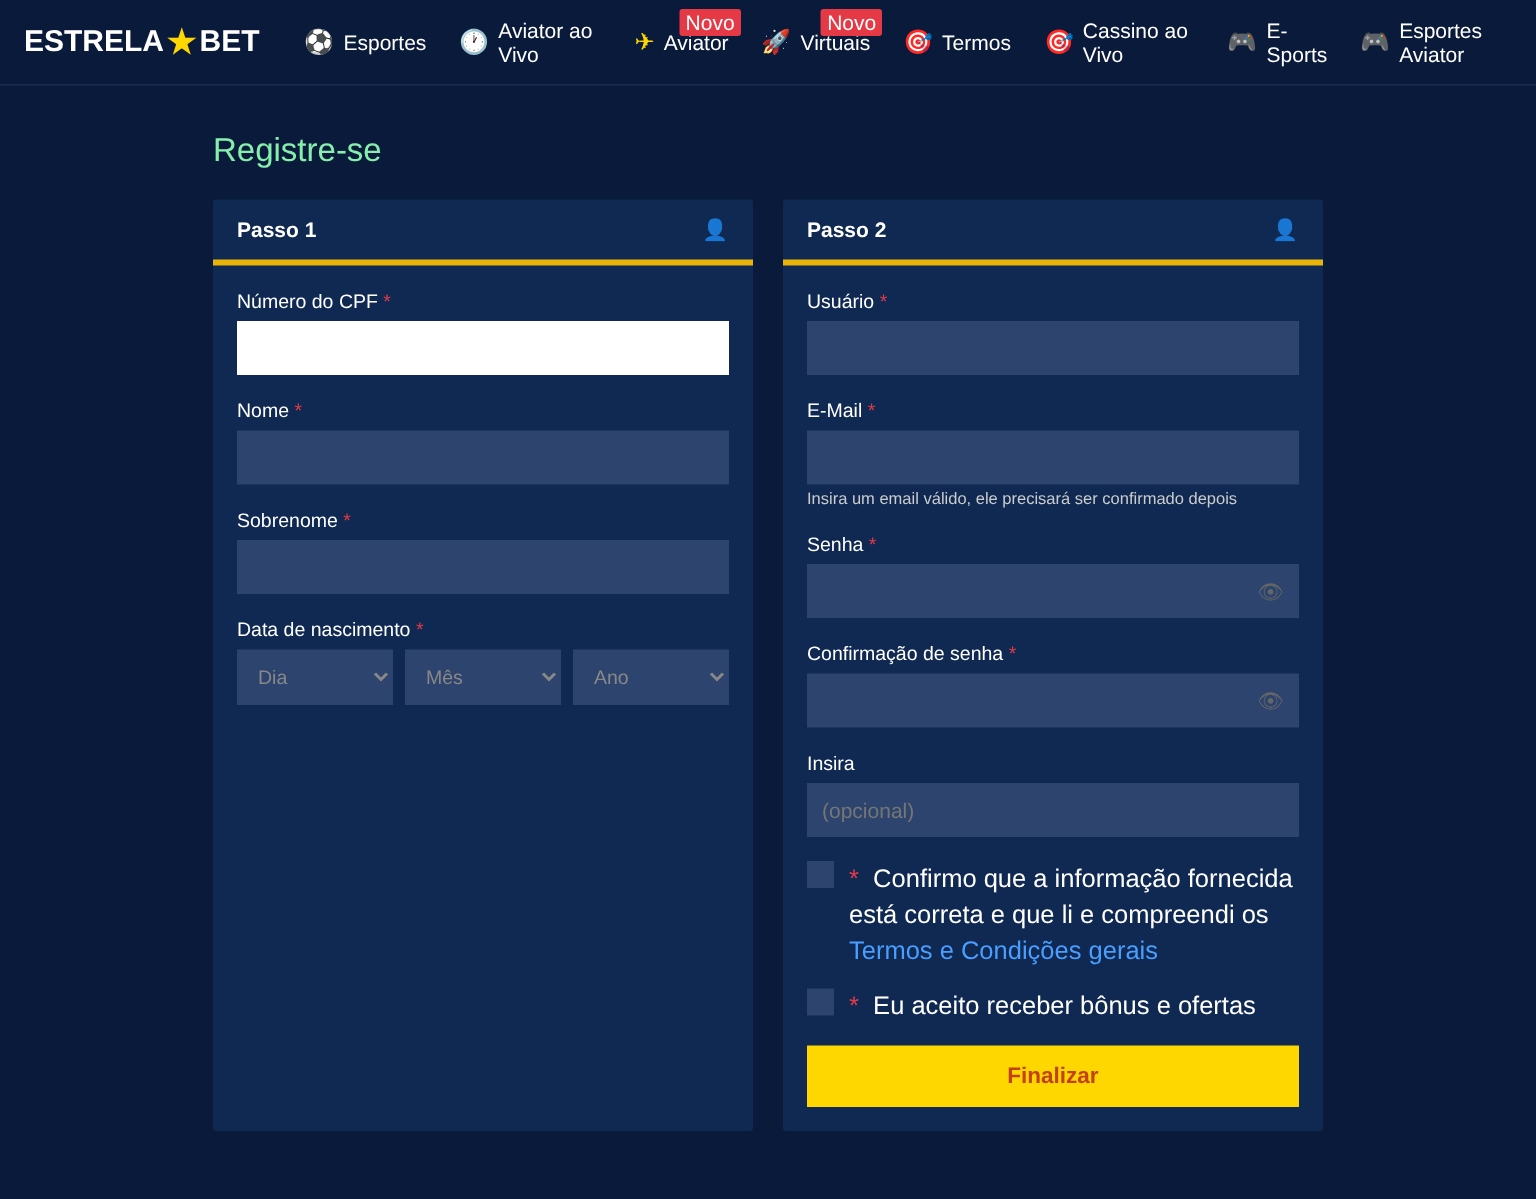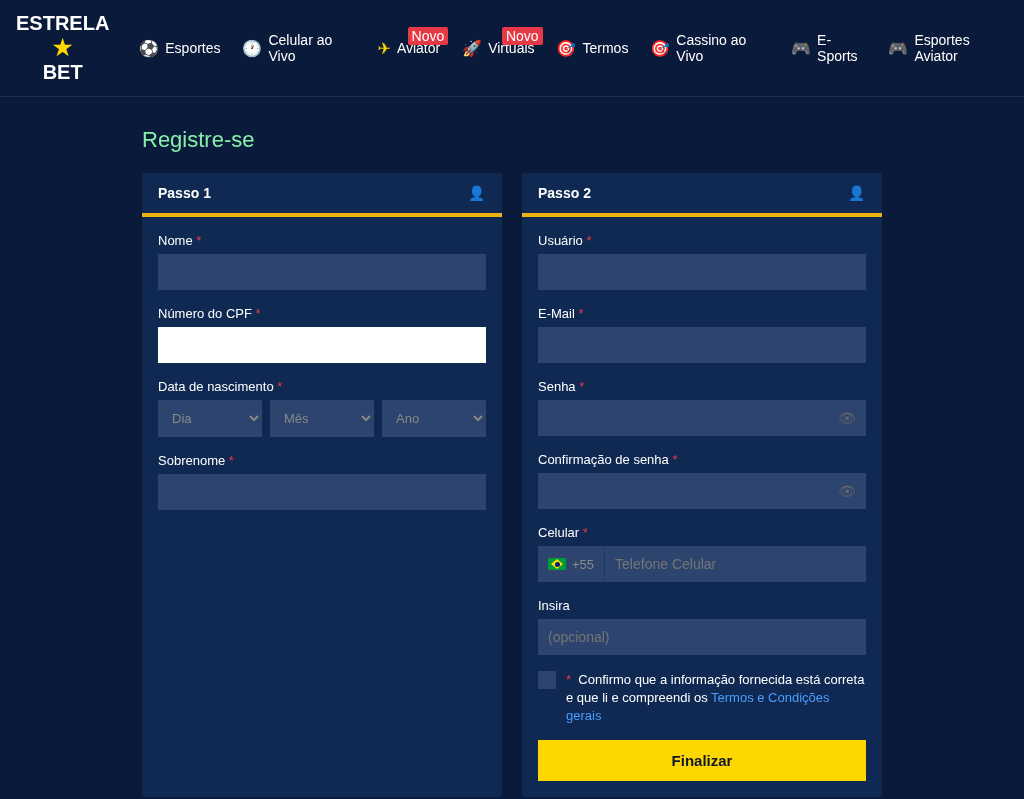--- a/index.html
+++ b/index.html
@@ -15,21 +15,20 @@
   align-items: center;
   padding: 12px 16px;
   border-bottom: 1px solid #1a2d52;
 }
 .logo {
   display: flex;
   align-items: center;
   font-weight: bold;
   font-size: 20px;
   margin-right: 30px;
-  flex-direction: column;
 }
 .logo-star { color: #ffd700; margin: 0 2px; font-size: 22px; }
 .nav { display: flex; gap: 22px; align-items: center; }
 .nav-item {
   display: flex;
   align-items: center;
   gap: 6px;
   font-size: 14px;
   color: #fff;
   cursor: pointer;
@@ -139,36 +138,36 @@
   left: 6.5px; top: 3.5px;
   width: 5px; height: 5px;
   background: #002776;
   border-radius: 50%;
 }
 .phone-input { flex: 1; }
 .checkbox-row {
   display: flex;
   gap: 10px;
   margin-bottom: 14px;
-  font-size: 13px;
+  font-size: 17px;
   align-items: flex-start;
 }
 .checkbox {
   width: 18px; height: 18px;
   background: #2d456e;
   flex-shrink: 0;
   cursor: pointer;
 }
 .checkbox-label { line-height: 1.4; }
 .link { color: #4a9eff; }
 .submit-btn {
   width: 100%;
   padding: 12px;
   background: #ffd700;
-  color: #0f172a;
+  color: #c2410c;
   border: none;
   font-size: 15px;
   font-weight: bold;
   cursor: pointer;
 }
 .user-icon { font-size: 14px; color: #fff; }
 </style>
 </head>
 <body>
 
@@ -178,21 +177,21 @@
     <span class="logo-star">★</span>
     <span>BET</span>
   </div>
   <nav class="nav">
     <div class="nav-item">
       <span class="nav-icon">⚽</span>
       <span>Esportes</span>
     </div>
     <div class="nav-item">
       <span class="nav-icon">🕐</span>
-      <span>Celular ao Vivo</span>
+      <span>Aviator ao Vivo</span>
     </div>
     <div class="nav-item">
       <span class="nav-icon">✈</span>
       <span>Aviator</span>
       <span class="badge">Novo</span>
     </div>
     <div class="nav-item">
       <span class="nav-icon">🚀</span>
       <span>Virtuais</span>
       <span class="badge">Novo</span>
@@ -222,110 +221,105 @@
   <div class="panels">
 
     <div class="panel">
       <div class="panel-header">
         <span>Passo 1</span>
         <span class="user-icon">👤</span>
       </div>
       <div class="panel-body">
         <div class="field">
           <label class="field-label">
+            <span>Número do CPF</span> <span class="req">*</span>
+          </label>
+          <input class="input white" style="">
+        </div>
+        <div class="field">
+          <label class="field-label">
             <span>Nome</span> <span class="req">*</span>
           </label>
           <input class="input" style="">
         </div>
         <div class="field">
           <label class="field-label">
-            <span>Número do CPF</span> <span class="req">*</span>
-          </label>
-          <input class="input white" style="">
+            <span>Sobrenome</span> <span class="req">*</span>
+          </label>
+          <input class="input" style="">
         </div>
         <div class="field">
           <label class="field-label">
             <span>Data de nascimento</span> <span class="req">*</span>
           </label>
           <div class="date-row">
             <select class="select">
               <option>Dia</option>
             </select>
             <select class="select">
               <option>Mês</option>
             </select>
             <select class="select">
               <option>Ano</option>
             </select>
           </div>
         </div>
-        <div class="field">
-          <label class="field-label">
-            <span>Sobrenome</span> <span class="req">*</span>
-          </label>
-          <input class="input" style="">
-        </div>
       </div>
     </div>
 
     <div class="panel">
       <div class="panel-header">
         <span>Passo 2</span>
         <span class="user-icon">👤</span>
       </div>
       <div class="panel-body">
         <div class="field">
           <label class="field-label">
             <span>Usuário</span> <span class="req">*</span>
           </label>
           <input class="input" style="">
         </div>
         <div class="field">
           <label class="field-label">
             <span>E-Mail</span> <span class="req">*</span>
           </label>
           <input class="input" style="">
+          <div class="hint">Insira um email válido, ele precisará ser confirmado depois</div>
         </div>
         <div class="field">
           <label class="field-label">
             <span>Senha</span> <span class="req">*</span>
           </label>
           <div class="input-wrap">
             <input class="input" type="password" style="">
             <span class="eye-icon">👁</span>
           </div>
         </div>
         <div class="field">
           <label class="field-label">
             <span>Confirmação de senha</span> <span class="req">*</span>
           </label>
           <div class="input-wrap">
             <input class="input" type="password" style="">
             <span class="eye-icon">👁</span>
-          </div>
-        </div>
-        <div class="field">
-          <label class="field-label">
-            <span>Celular</span> <span class="req">*</span>
-          </label>
-          <div class="phone-row">
-            <div class="phone-prefix">
-              <span class="flag"></span>
-              <span>+55</span>
-            </div>
-            <input class="input phone-input" placeholder="Telefone Celular" style="">
           </div>
         </div>
         <div class="field">
           <label class="field-label">Insira</label>
           <input class="input" placeholder="(opcional)" style="">
         </div>
         <div class="checkbox-row">
           <div class="checkbox"></div>
           <div class="checkbox-label">
             <span class="req">*</span>&nbsp;&nbsp;<span>Confirmo que a informação fornecida está correta e que li e compreendi os </span><span class="link">Termos e Condições gerais</span>
           </div>
         </div>
+        <div class="checkbox-row">
+          <div class="checkbox"></div>
+          <div class="checkbox-label">
+            <span class="req">*</span>&nbsp;&nbsp;<span>Eu aceito receber bônus e ofertas</span>
+          </div>
+        </div>
         <button class="submit-btn">Finalizar</button>
       </div>
     </div>
   </div>
 </div>
 
 </body></html>

